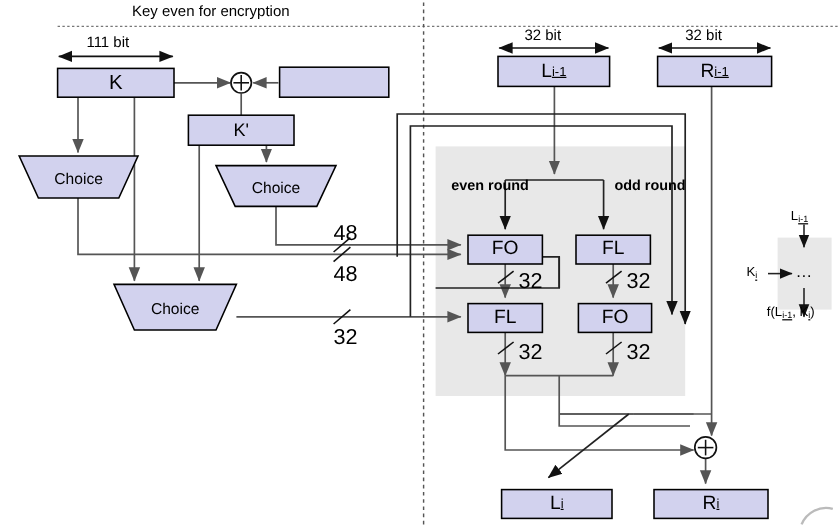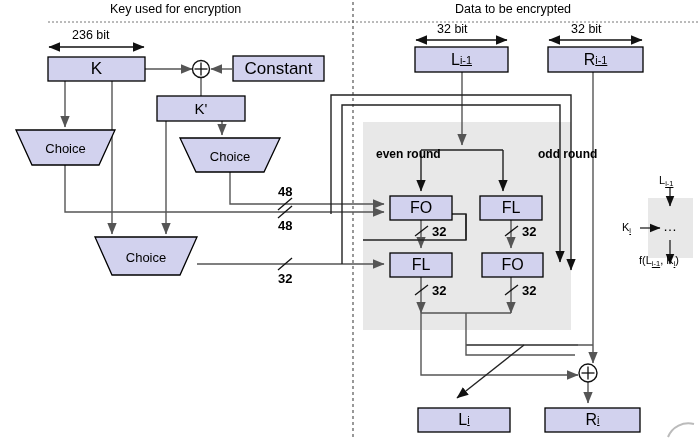--- a/index.html
+++ b/index.html
@@ -2,21 +2,21 @@
 <html><head>
 <meta charset="utf-8">
 <style>
   html,body{margin:0;padding:0;background:#fff;}
   #stage{position:relative;width:700px;height:439px;overflow:hidden;
          background:#ffffff;font-family:"Liberation Sans",sans-serif;}
   svg{position:absolute;left:0;top:0;width:700px;height:439px;}
   .lbl{position:absolute;font-family:"Liberation Sans",sans-serif;color:#000;white-space:nowrap;}
   .title{font-size:12.5px;}
   .bitlbl{font-size:12.5px;}
-  .sig{font-size:13px;font-weight:bold;}
+  .sig{font-size:18px;}
   .rnd{font-size:12px;line-height:13px;font-weight:bold;}
   .boxtxt{position:absolute;display:flex;align-items:center;justify-content:center;
           color:#000;pointer-events:none;}
   .bx-k{font-size:17px;}
   .bx-const{font-size:17px;}
   .bx-kp{font-size:15px;}
   .bx-choice{font-size:13px;}
   .bx-lr{font-size:16px;}
   .bx-fofl{font-size:16px;text-align:center;}
   .leg{font-size:11px;}
@@ -174,49 +174,47 @@
 
     <g fill="none" stroke="#222" stroke-width="1.3">
       <path d="M670,187 L670,206" marker-end="url(#ard)"></path>
       <path d="M640,228 L660,228" marker-end="url(#ard)"></path>
       <path d="M670,240 L670,264" marker-end="url(#ard)"></path>
     </g>
 
     <path d="M668,437 A22,22 0 0 1 694,424" fill="none" stroke="#bbb" stroke-width="2"></path>
   </svg>
 
-  <div class="lbl title" style="left:110px;top:2px;">Key used for encryption</div>
-  <div class="lbl title" style="left:455px;top:2px;">Data to be encrypted</div>
-
-  <div class="lbl bitlbl" style="left:72px;top:28px;">236 bit</div>
+  <div class="lbl title" style="left:110px;top:2px;">Key even for encryption</div>
+
+  <div class="lbl bitlbl" style="left:72px;top:28px;">111 bit</div>
   <div class="lbl bitlbl" style="left:437px;top:22px;">32 bit</div>
   <div class="lbl bitlbl" style="left:571px;top:22px;">32 bit</div>
 
   <div class="boxtxt bx-k" style="left:48px;top:57px;width:97px;height:24px;">K</div>
-  <div class="boxtxt bx-const" style="left:233px;top:56px;width:91px;height:25px;">Constant</div>
   <div class="boxtxt bx-kp" style="left:157px;top:96px;width:88px;height:25px;">K'</div>
   <div class="boxtxt bx-choice" style="left:16px;top:134px;width:99px;height:28px;">Choice</div>
   <div class="boxtxt bx-choice" style="left:180px;top:142px;width:100px;height:28px;">Choice</div>
   <div class="boxtxt bx-choice" style="left:95px;top:243px;width:102px;height:28px;">Choice</div>
 
   <div class="lbl sig" style="left:278px;top:184px;">48</div>
   <div class="lbl sig" style="left:278px;top:218px;">48</div>
   <div class="lbl sig" style="left:278px;top:271px;">32</div>
 
   <div class="boxtxt bx-lr" style="left:415px;top:47px;width:93px;height:25px;">
     <span>L</span>
       <sub>i-1</sub>
   </div>
   <div class="boxtxt bx-lr" style="left:548px;top:47px;width:95px;height:25px;">
     <span>R</span>
       <sub>i-1</sub>
   </div>
 
   <div class="lbl rnd" style="left:376px;top:148px;width:52px;">even round</div>
-  <div class="lbl rnd" style="left:512px;top:148px;width:48px;margin-left:26px;">odd round</div>
+  <div class="lbl rnd" style="left:512px;top:148px;width:48px;">odd round</div>
 
   <div class="boxtxt bx-fofl" style="left:390px;top:196px;width:62px;height:24px;">FO</div>
   <div class="boxtxt bx-fofl" style="left:480px;top:196px;width:62px;height:24px;">FL</div>
   <div class="boxtxt bx-fofl" style="left:390px;top:253px;width:62px;height:24px;">FL</div>
   <div class="boxtxt bx-fofl" style="left:482px;top:253px;width:61px;height:24px;">FO</div>
 
   <div class="lbl sig" style="left:432px;top:224px;">32</div>
   <div class="lbl sig" style="left:522px;top:224px;">32</div>
   <div class="lbl sig" style="left:432px;top:283px;">32</div>
   <div class="lbl sig" style="left:522px;top:283px;">32</div>

